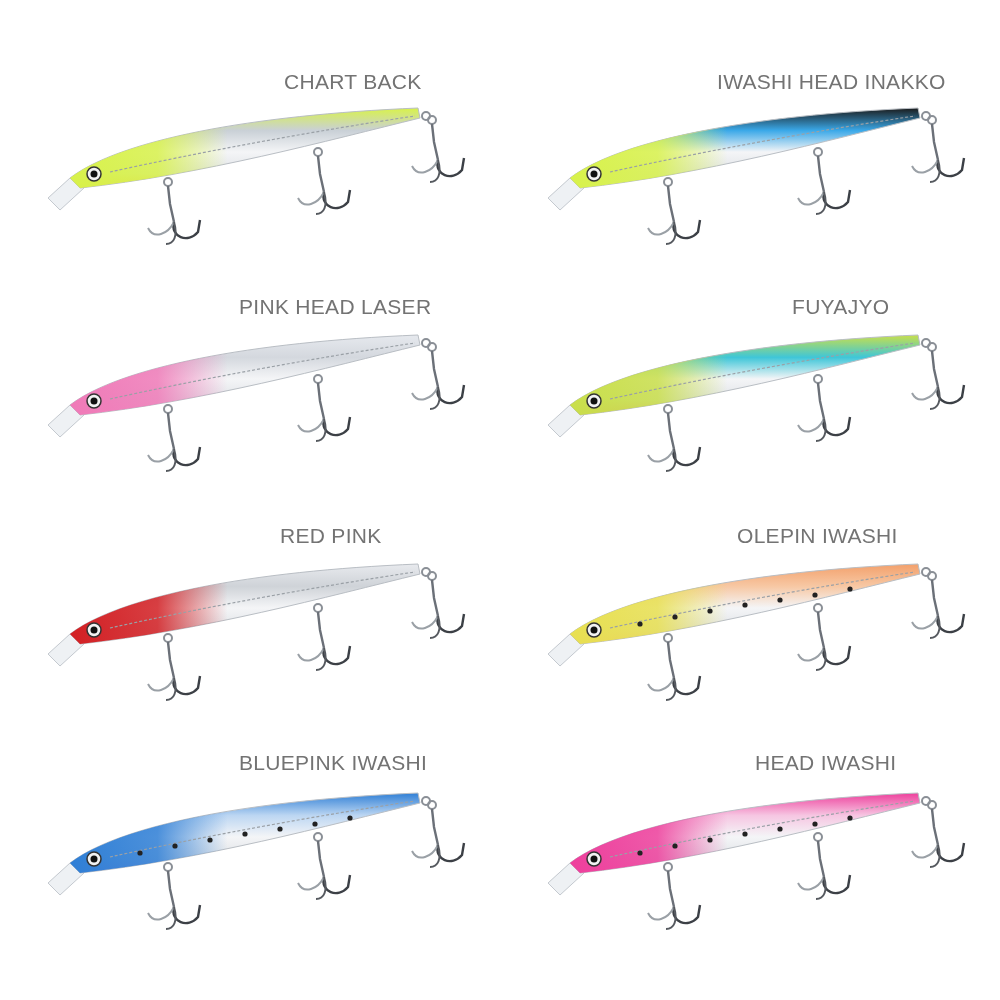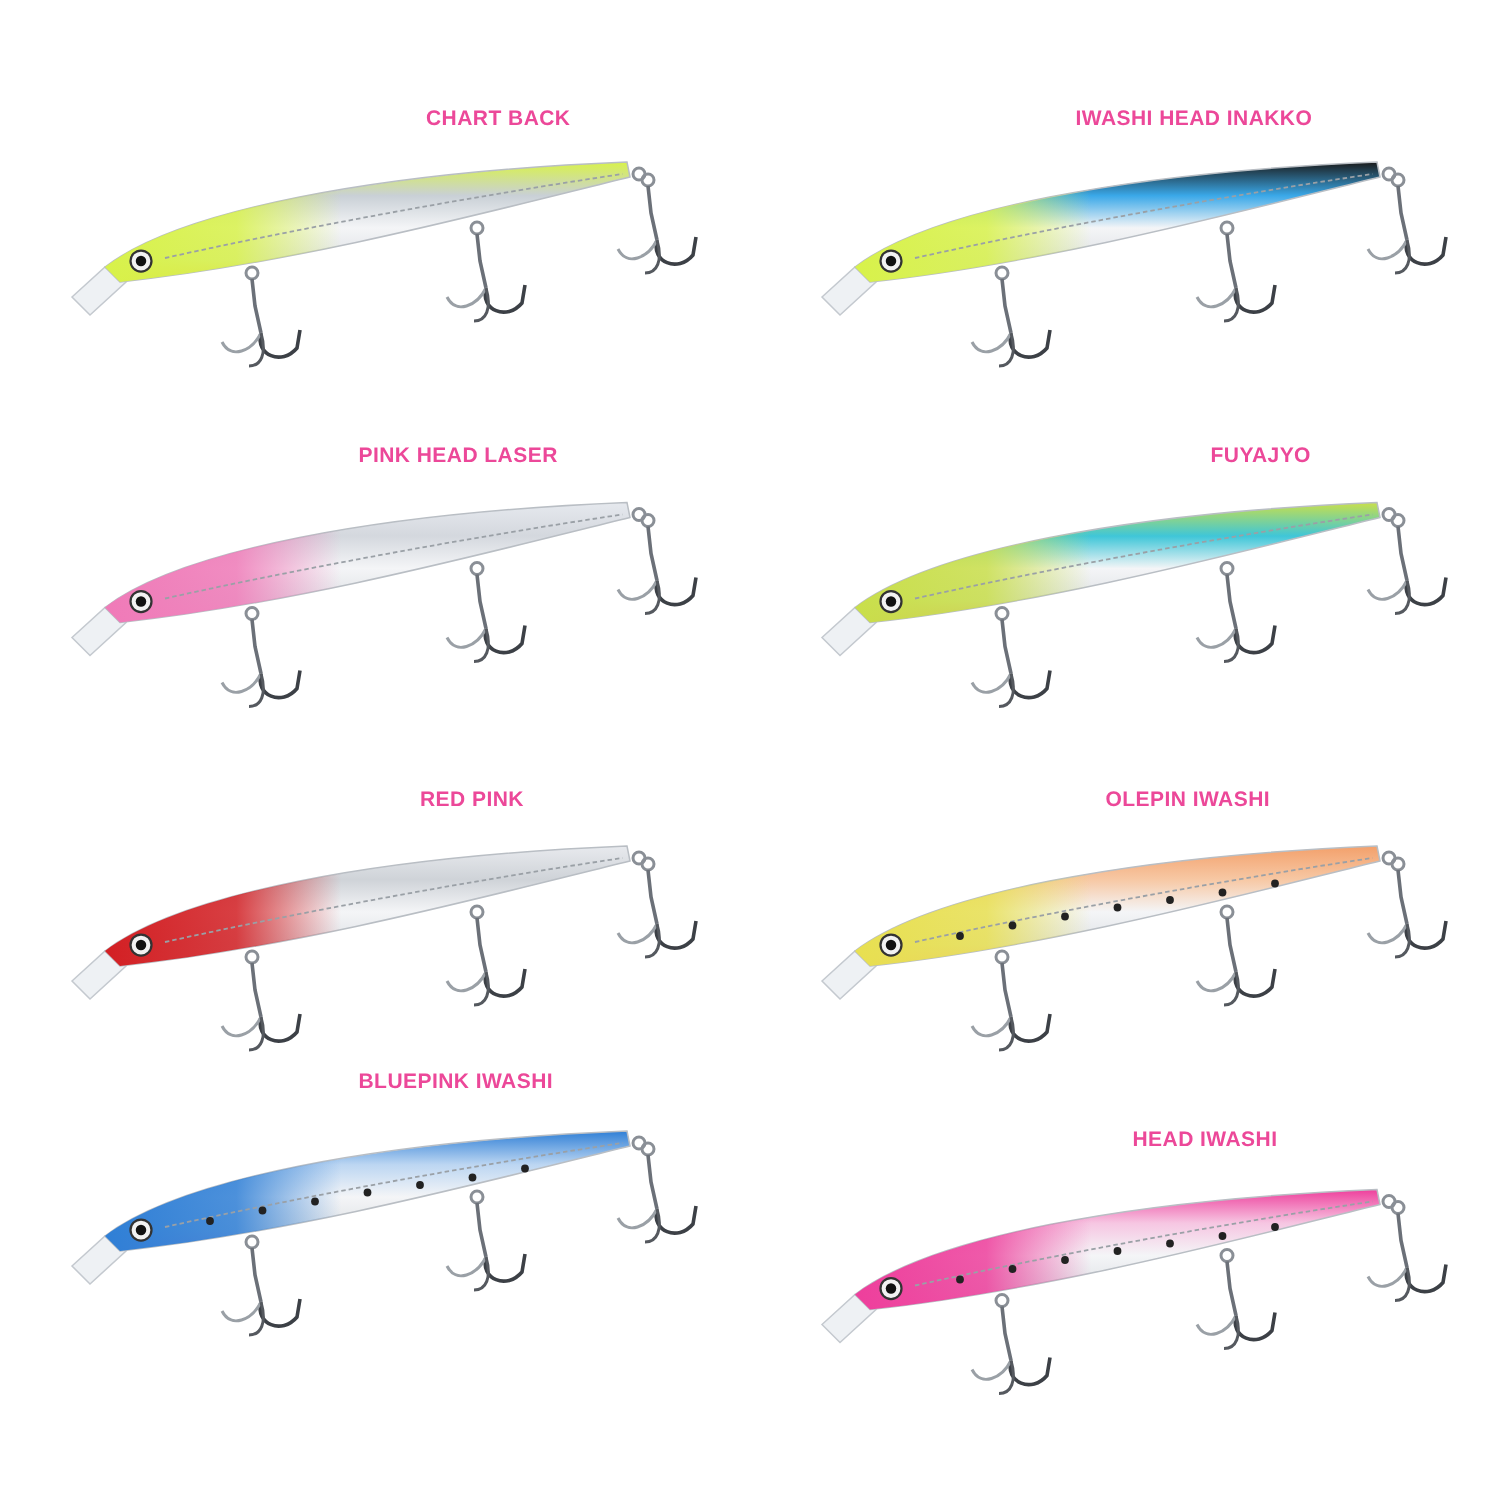--- a/index.html
+++ b/index.html
@@ -1,18 +1,18 @@
 <!DOCTYPE html>
 <html><head>
 <meta charset="utf-8">
 <style>
   html, body { margin:0; padding:0; background:#ffffff; }
   body { width:1000px; height:1000px; position:relative; overflow:hidden; font-family:"Liberation Sans", sans-serif; }
   .cell { position:absolute; width:500px; height:230px; }
-  .label { position:absolute; font-weight:bold; font-size:14px; color:#ec4899; letter-spacing:0.3px; white-space:nowrap; }
+  .label { position:absolute; font-weight:normal; font-size:21px; color:#737373; letter-spacing:0.3px; white-space:nowrap; }
   .lure { position:absolute; left:0; top:0; }
 </style>
 </head>
 <body>
 
 <div class="cell" style="left:0;top:60px;">
   <div class="label" style="left:284px;top:10px;">CHART BACK</div>
   <svg class="lure" width="500" height="230">
       <defs>
         <linearGradient id="g0" x1="0" y1="0" x2="0" y2="1">
@@ -147,21 +147,21 @@
       <g transform="translate(432,60) scale(1)">
         <circle cx="0" cy="0" r="4" fill="none" stroke="#8a8f96" stroke-width="2"></circle>
         <path d="M0 4 L2 22 L6 40" fill="none" stroke="#6b7078" stroke-width="2.4"></path>
         <path d="M6 40 C 2 55, 20 62, 30 50 L 32 38" fill="none" stroke="#3c4046" stroke-width="2.4"></path>
         <path d="M6 40 C 0 52, -14 58, -20 46" fill="none" stroke="#9aa0a6" stroke-width="2"></path>
         <path d="M6 40 C 10 54, 6 62, -2 62" fill="none" stroke="#55595f" stroke-width="2"></path>
       </g>
     </svg>
 </div>
 <div class="cell" style="left:500px;top:287px;">
-  <div class="label" style="left:307px;top:8px;">FUYAJYO</div>
+  <div class="label" style="left:292px;top:8px;">FUYAJYO</div>
   <svg class="lure" width="500" height="230">
       <defs>
         <linearGradient id="g3" x1="0" y1="0" x2="0" y2="1">
           <stop offset="0" stop-color="#c9df4a"></stop>
           <stop offset="0.28" stop-color="#3fc6d8"></stop>
           <stop offset="0.55" stop-color="#f4f5f7"></stop>
           <stop offset="0.82" stop-color="#dfe2e6"></stop>
           <stop offset="1" stop-color="#f25ca0"></stop>
         </linearGradient>
         <linearGradient id="g3h" x1="0" y1="0" x2="1" y2="0">
@@ -296,21 +296,21 @@
       <g transform="translate(432,60) scale(1)">
         <circle cx="0" cy="0" r="4" fill="none" stroke="#8a8f96" stroke-width="2"></circle>
         <path d="M0 4 L2 22 L6 40" fill="none" stroke="#6b7078" stroke-width="2.4"></path>
         <path d="M6 40 C 2 55, 20 62, 30 50 L 32 38" fill="none" stroke="#3c4046" stroke-width="2.4"></path>
         <path d="M6 40 C 0 52, -14 58, -20 46" fill="none" stroke="#9aa0a6" stroke-width="2"></path>
         <path d="M6 40 C 10 54, 6 62, -2 62" fill="none" stroke="#55595f" stroke-width="2"></path>
       </g>
     </svg>
 </div>
 
-<div class="cell" style="left:0;top:706px;padding-left:32px;">
+<div class="cell" style="left:0;top:745px;padding-left:32px;">
   <div class="label" style="left:239px;top:6px;">BLUEPINK IWASHI</div>
   <svg class="lure" width="500" height="230">
       <defs>
         <linearGradient id="g6" x1="0" y1="0" x2="0" y2="1">
           <stop offset="0" stop-color="#2f7fd6"></stop>
           <stop offset="0.28" stop-color="#bcd6f2"></stop>
           <stop offset="0.55" stop-color="#f4f5f7"></stop>
           <stop offset="0.82" stop-color="#dfe2e6"></stop>
           <stop offset="1" stop-color="#e79ad0"></stop>
         </linearGradient>

